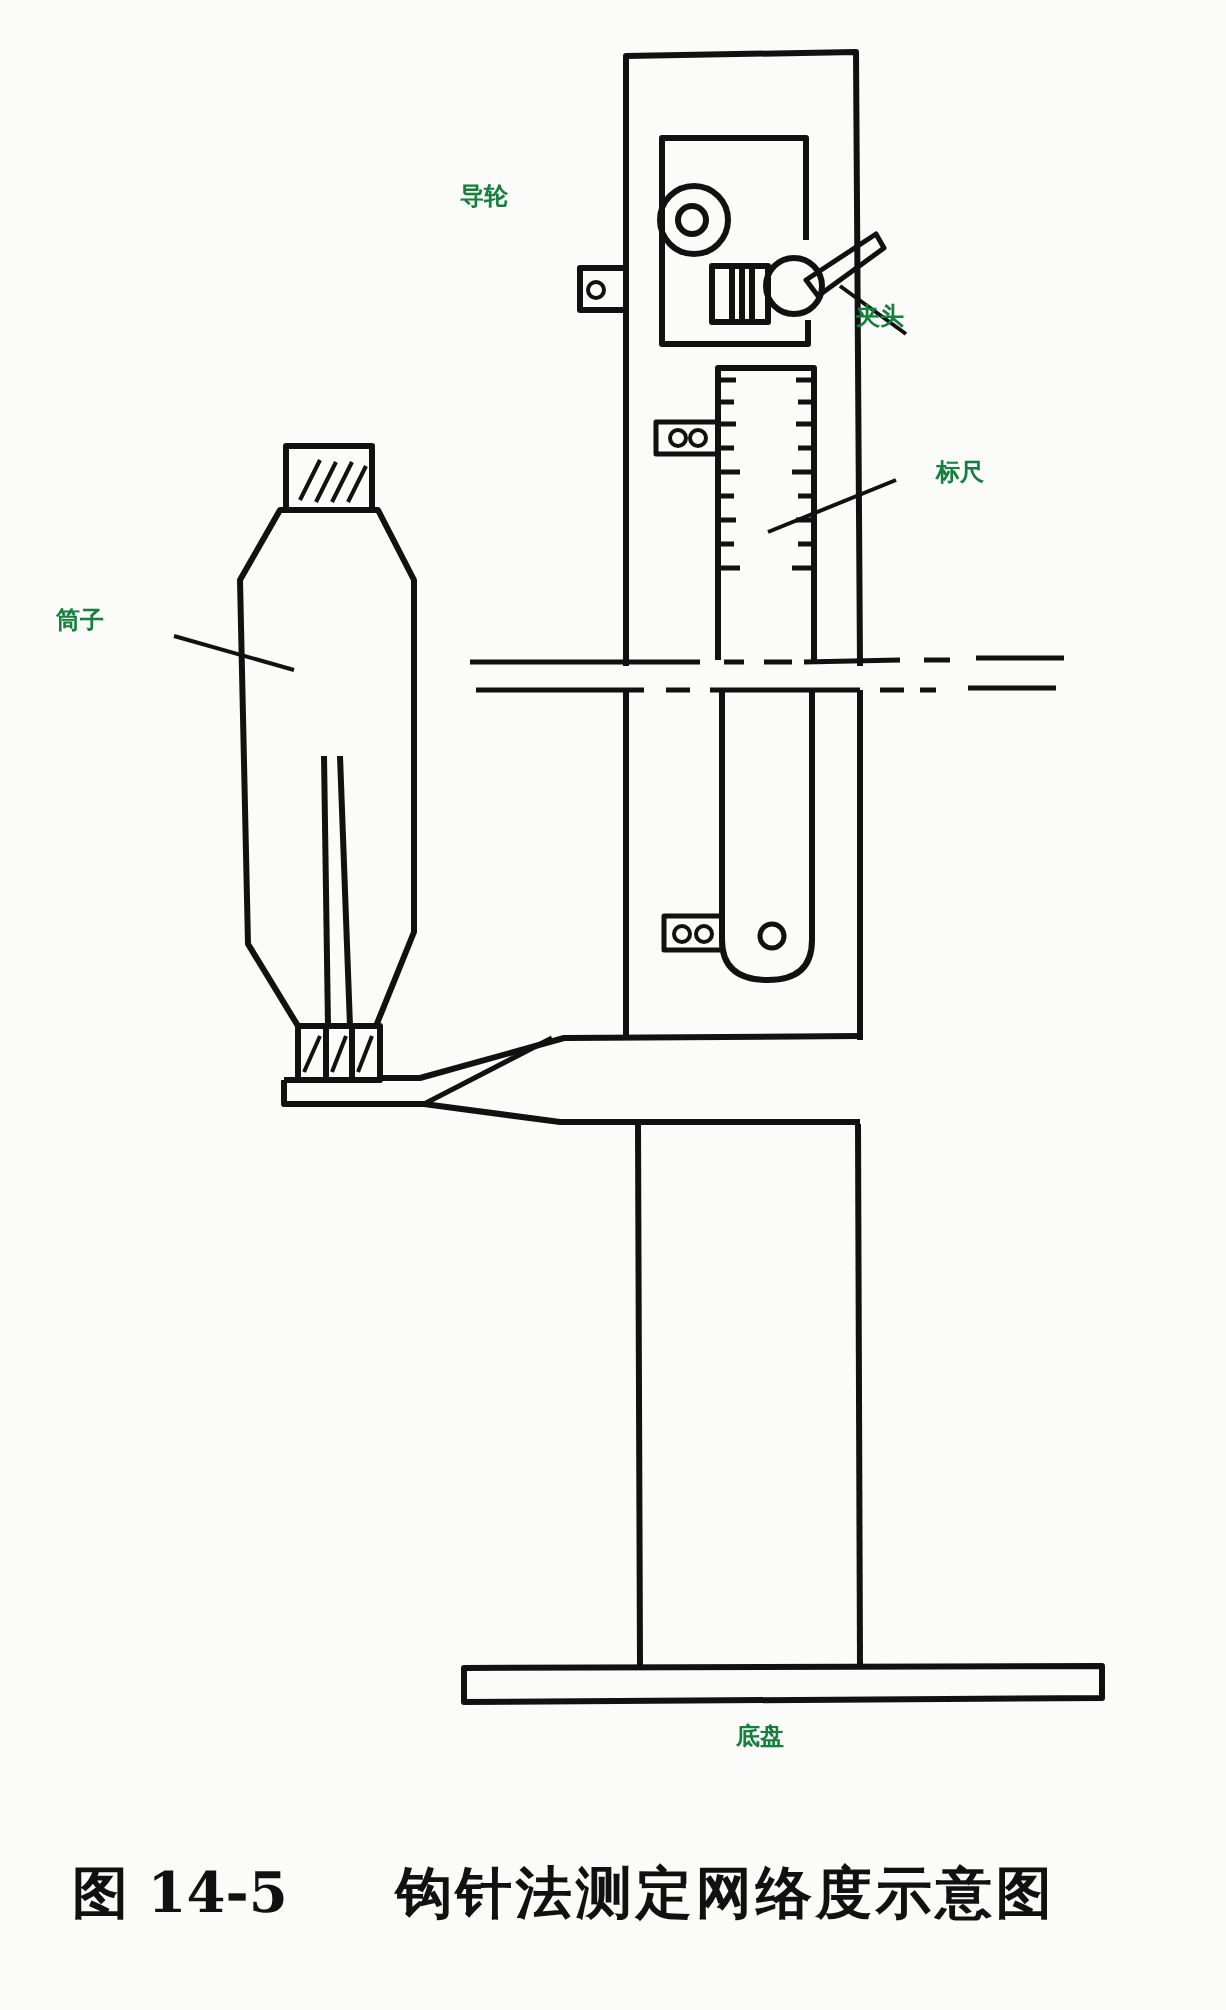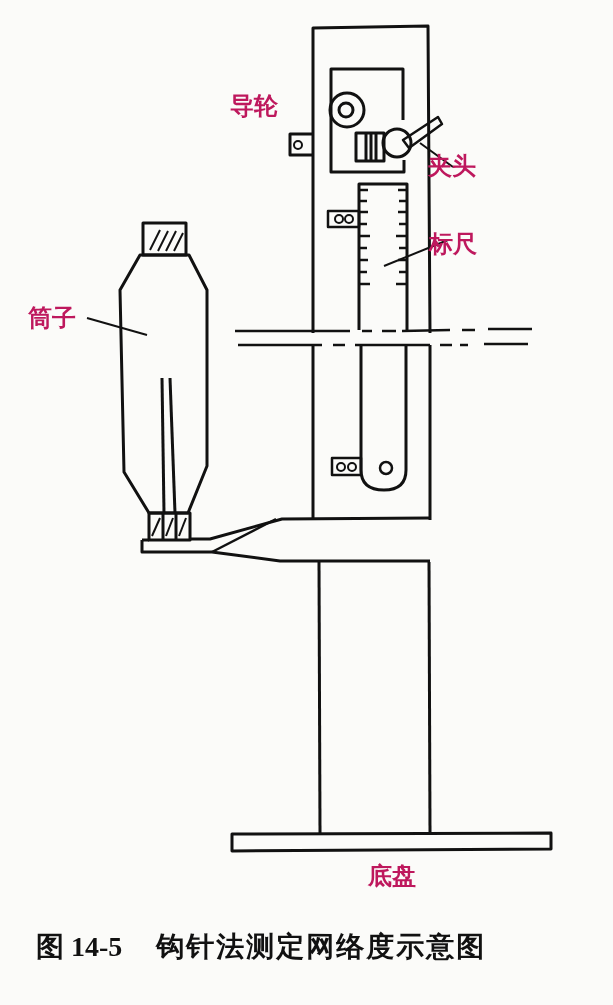--- a/index.html
+++ b/index.html
@@ -1,18 +1,18 @@
 <!DOCTYPE html>
 <html><head>
 <meta charset="utf-8">
 <style>
   html,body{margin:0;padding:0;background:#fbfbf9;}
   body{width:613px;height:1005px;position:relative;overflow:hidden;font-family:"DejaVu Sans",sans-serif;}
   svg{position:absolute;left:0;top:0;}
-  .lbl{position:absolute;font-family:Liberation Serif, serif;font-weight:bold;color:#be185d;font-size:24px;white-space:nowrap;}
+  .lbl{position:absolute;font-family:Liberation Serif, serif;font-weight:bold;color:#15803d;font-size:12px;white-space:nowrap;}
   .cap{position:absolute;left:36px;top:928px;font-family:"DejaVu Serif",serif;font-weight:bold;color:#111;font-size:28px;white-space:nowrap;}
   .cap span{display:inline-block;}
 </style>
 </head>
 <body>
 
 <svg width="613" height="1005" viewBox="0 0 613 1005" fill="none" stroke="#111" stroke-width="3" stroke-linejoin="round">
 
   <g>
     <polyline points="313,333 313,28 428,26 430,333"></polyline>
@@ -118,19 +118,19 @@
     <line x1="142" y1="540" x2="149" y2="540"></line>
   </g>
 
   <g>
     <path d="M232,834 L551,833 L551,849 L232,851 Z"></path>
   </g>
 </svg>
 
 <div class="lbl" style="left:230px;top:90px;">导轮</div>
 <div class="lbl" style="left:428px;top:150px;">夹头</div>
-<div class="lbl" style="left:429px;top:228px;">标尺</div>
+<div class="lbl" style="left:468px;top:228px;">标尺</div>
 <div class="lbl" style="left:28px;top:302px;">筒子</div>
 <div class="lbl" style="left:368px;top:860px;">底盘</div>
 
 <div class="cap">
-  <span style="margin-right:34px;font-family:Liberation Serif, serif;">图 14-5</span><span style="letter-spacing:2px;">钩针法测定网络度示意图</span>
+  <span style="margin-right:54px;">图 14-5</span><span style="letter-spacing:2px;">钩针法测定网络度示意图</span>
 </div>
 
 </body></html>

